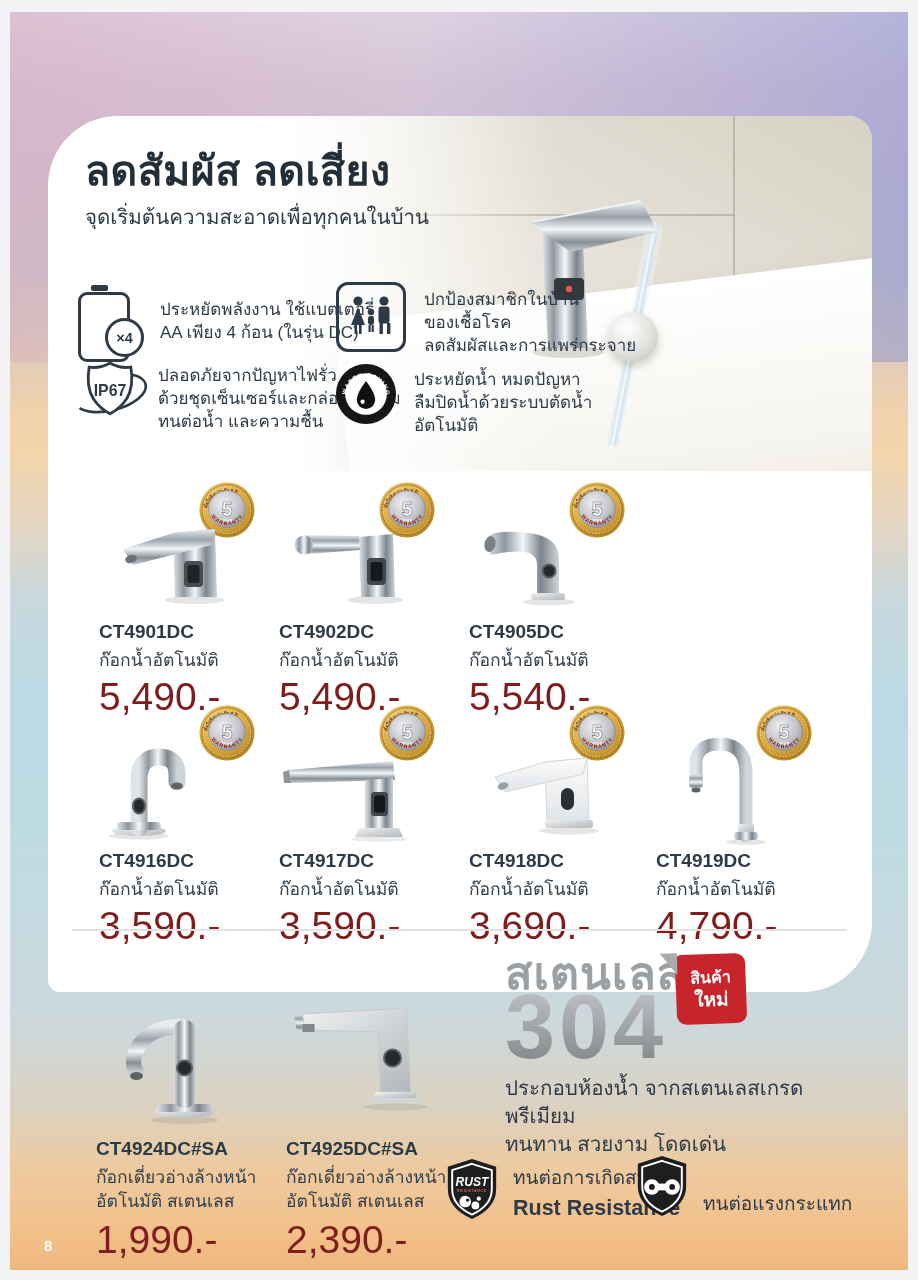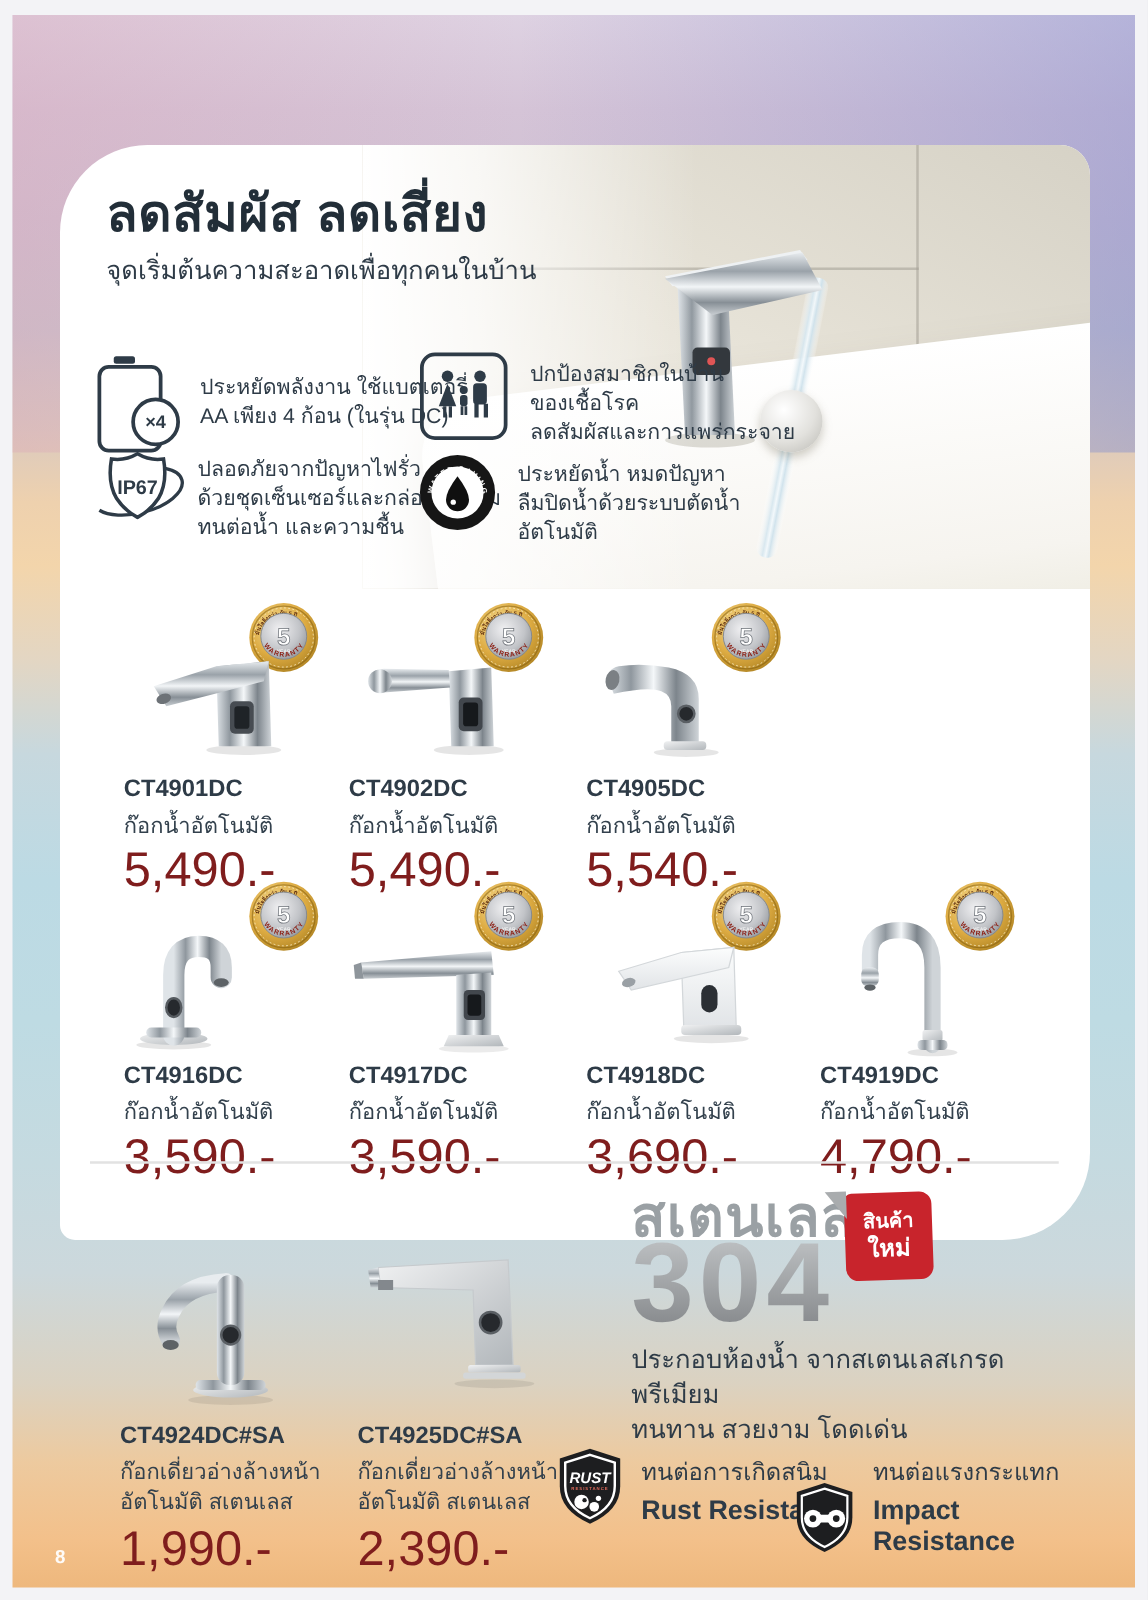--- a/index.html
+++ b/index.html
@@ -420,20 +420,19 @@
         <path d="M30 2 L55 10 L55 33 Q55 53 30 64 Q5 53 5 33 L5 10 Z" fill="#1d1e20"></path>
         <path d="M30 7 L50.5 13.5 L50.5 33 Q50.5 50 30 59.5 Q9.5 50 9.5 33 L9.5 13.5 Z" fill="none" stroke="#ffffff" stroke-width="2"></path>
         <circle cx="19.5" cy="34" r="8" fill="#ffffff"></circle>
         <circle cx="40.5" cy="34" r="8" fill="#ffffff"></circle>
         <rect x="19" y="30.5" width="22" height="7" fill="#ffffff"></rect>
         <circle cx="19.5" cy="34" r="3" fill="#1d1e20"></circle>
         <circle cx="40.5" cy="34" r="3" fill="#1d1e20"></circle>
       </svg>
       <div class="cert-text">
         <div class="th">ทนต่อแรงกระแทก</div>
-        <div class="en">Impact Resistance</div>
       </div>
     </div>
 
   </div>
 
   <div class="page-num">8</div>
 </div>
 
 </body></html>

